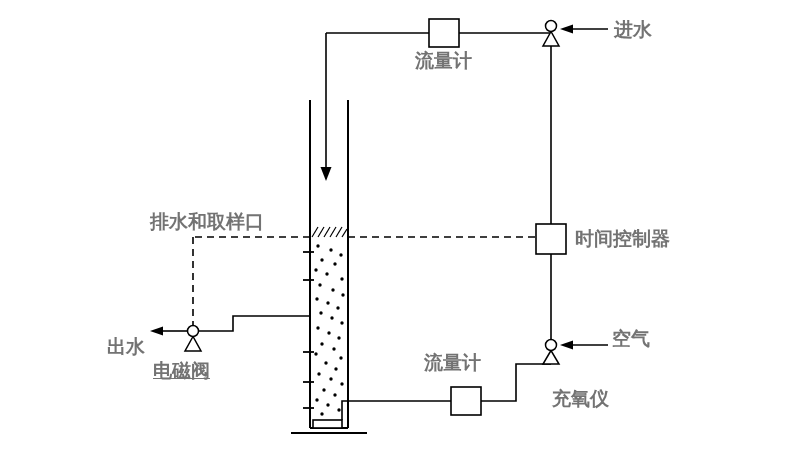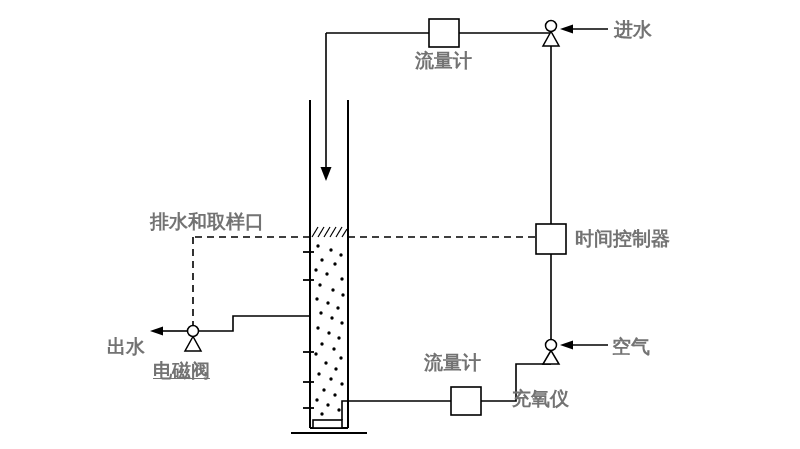--- a/index.html
+++ b/index.html
@@ -151,16 +151,16 @@
     </g>
   </svg>
 
   <span class="lbl" style="left:415px; top:50px;">流量计</span>
   <span class="lbl" style="left:614px; top:19px;">进水</span>
   <span class="lbl" style="left:575px; top:228px;">时间控制器</span>
   <span class="lbl" style="left:143px; top:211px;margin-left:7px;">排水和取样口</span>
   <span class="lbl" style="left:107px; top:336px;">出水</span>
   <span class="lbl" style="left:153px; top:360px;text-decoration:underline;">电磁阀</span>
   <span class="lbl" style="left:424px; top:352px;">流量计</span>
-  <span class="lbl" style="left:612px; top:336px;">空气</span>
-  <span class="lbl" style="left:512px; top:388px;">充氧仪</span>
+  <span class="lbl" style="left:612px; top:328px;">空气</span>
+  <span class="lbl" style="left:552px; top:388px;">充氧仪</span>
 
 </div>
 
 </body></html>

